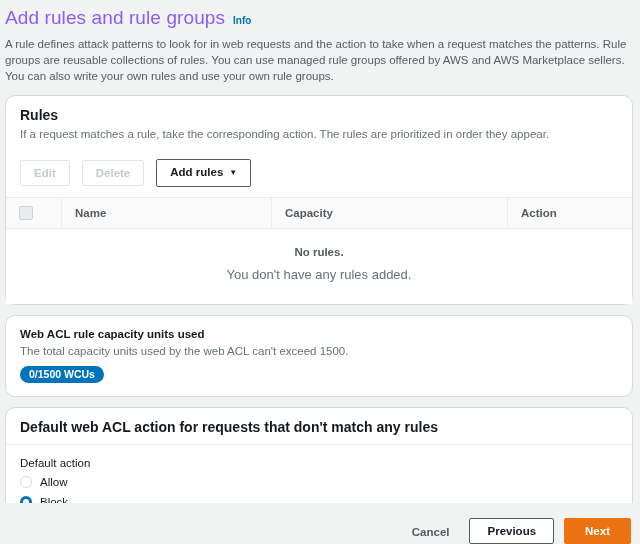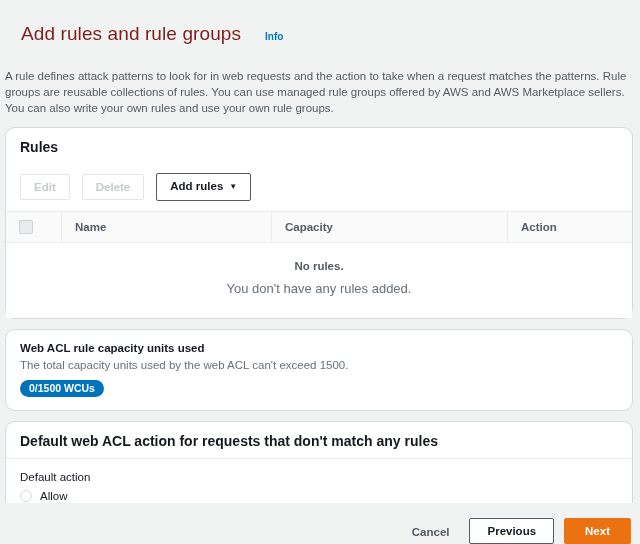--- a/index.html
+++ b/index.html
@@ -27,24 +27,24 @@
     padding: 6px 8px 0 5px;
   }
   .title-row {
     display: flex;
     align-items: baseline;
     gap: 8px;
   }
   .page-title {
     font-size: 19px;
     font-weight: 400;
-    color: #7f1d1d;
+    color: #8b5cf6;
     letter-spacing: 0.1px;
     line-height: 24px;
-    margin: 16px;
+    margin: 0;
   }
   .info-link {
     font-size: 10px;
     font-weight: bold;
     color: #0073bb;
     text-decoration: none;
     cursor: pointer;
   }
   .page-desc {
     margin: 6px 0 0 0;
@@ -298,20 +298,21 @@
     <div class="title-row">
       <h1 class="page-title">Add rules and rule groups</h1>
       <a class="info-link">Info</a>
     </div>
     <p class="page-desc">A rule defines attack patterns to look for in web requests and the action to take when a request matches the patterns. Rule groups are reusable collections of rules. You can use managed rule groups offered by AWS and AWS Marketplace sellers. You can also write your own rules and use your own rule groups.</p>
   </div>
 
   <div class="card" style="margin-top:11px;">
     <div class="card-head">
       <h2 class="card-title">Rules</h2>
+      <p class="card-sub">If a request matches a rule, take the corresponding action. The rules are prioritized in order they appear.</p>
     </div>
 
     <div class="btn-row">
       <button class="btn btn-disabled">Edit</button>
       <button class="btn btn-disabled">Delete</button>
       <button class="btn btn-normal"><span>Add rules</span><span class="caret">▼</span></button>
     </div>
 
     <table class="table">
       <thead>

